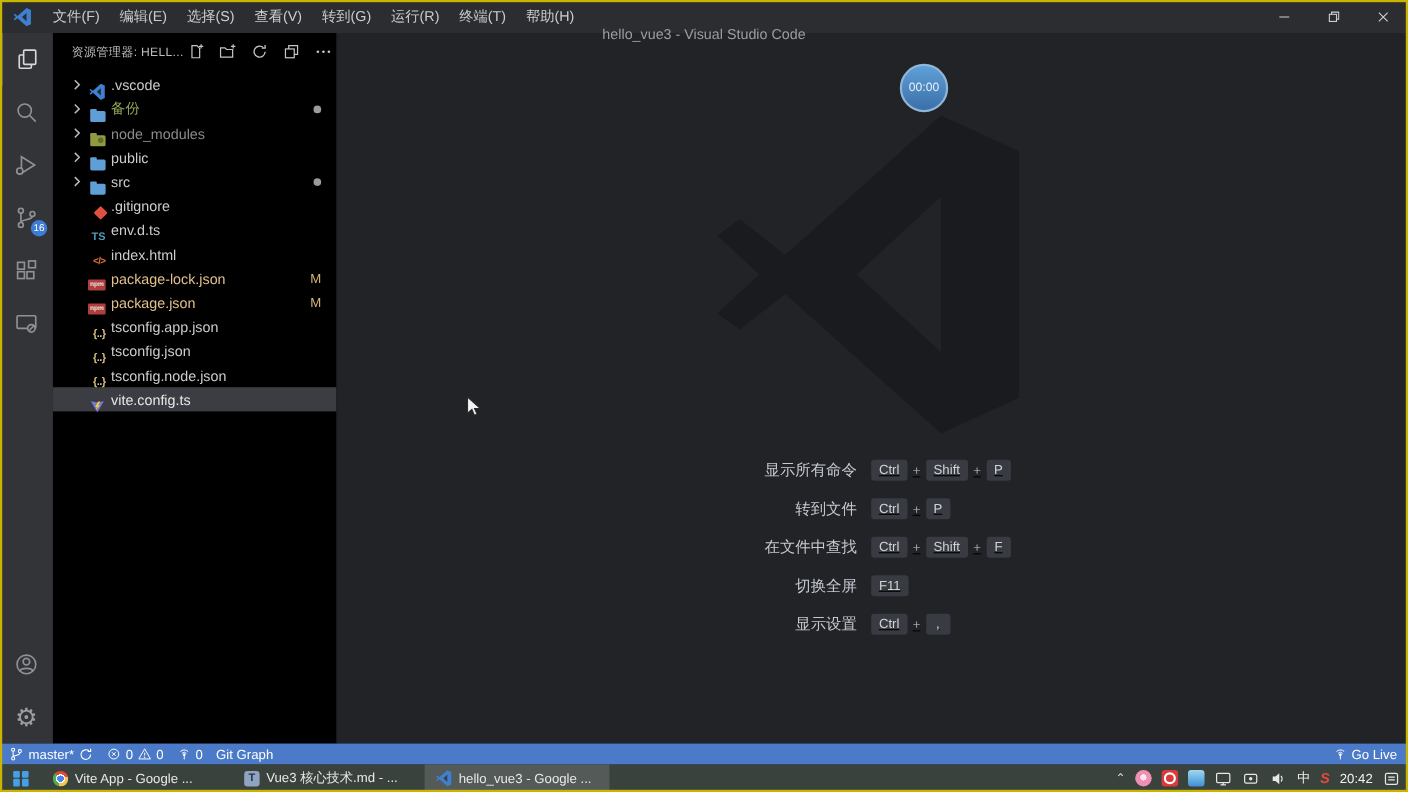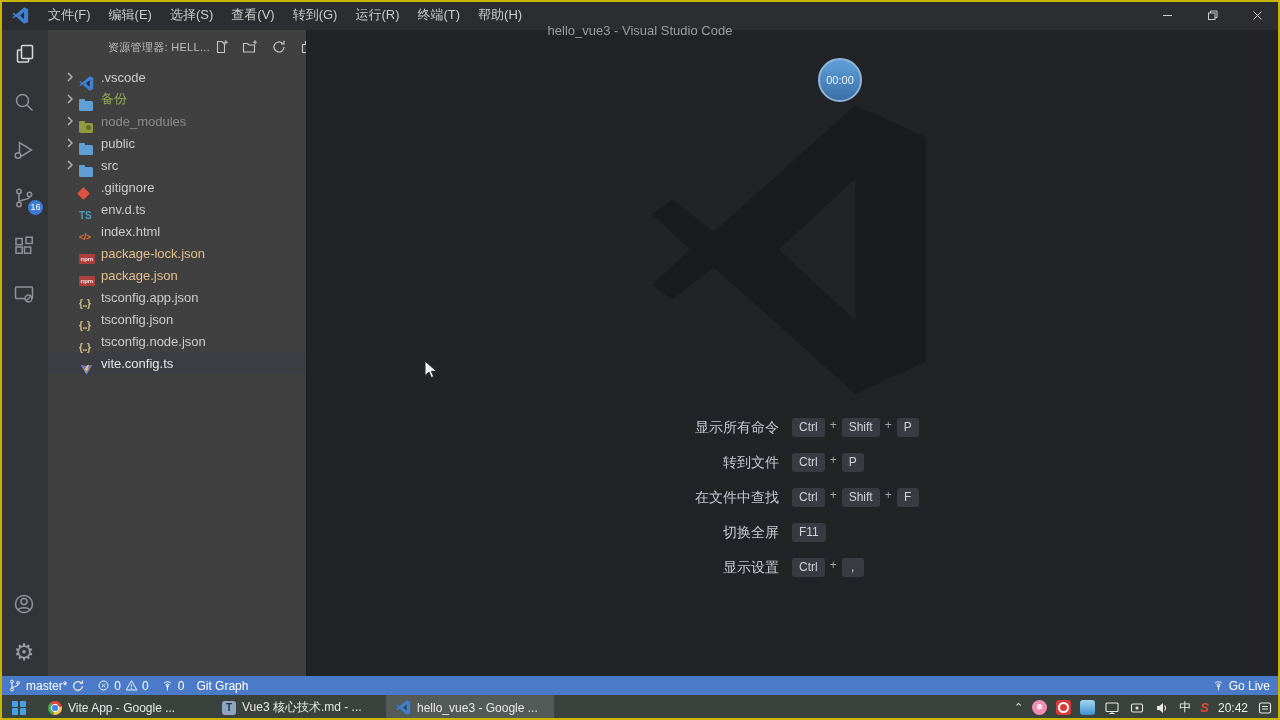--- a/index.html
+++ b/index.html
@@ -24,30 +24,30 @@
     display:flex;flex-direction:column;align-items:center;z-index:4;}
   .ab-item{width:48px;height:48px;display:flex;align-items:center;justify-content:center;
     position:relative;box-sizing:border-box;}
   .ab-item.active{border-left:2px solid #e2e2e2;}
   .ab-badge{position:absolute;right:5px;bottom:7px;background:#3d7bd4;color:#fff;font-size:9px;
     border-radius:50%;width:15px;height:15px;line-height:15px;text-align:center;font-weight:400;}
   .ab-bottom{margin-top:auto;}
   .gear-glyph{font-size:23px;color:#9a9da2;line-height:1;}
 
   
-  .sidebar{position:absolute;left:48px;top:30px;width:258px;bottom:44px;background:#404040;color:#cccccc;padding-left:43px;}
+  .sidebar{position:absolute;left:48px;top:30px;width:258px;bottom:44px;background:#000000;color:#cccccc;}
   .exp-head{height:34px;display:flex;align-items:center;padding:0 10px 0 17px;font-size:11px;color:#bdbdbd;}
   .exp-title{white-space:nowrap;letter-spacing:.3px;}
   .exp-actions{margin-left:auto;display:flex;align-items:center;gap:7px;padding-right:4px;}
   .exp-act{width:22px;height:22px;display:flex;align-items:center;justify-content:center;border-radius:4px;}
   .filetree{position:absolute;top:36px;left:0;right:0;}
   .file-row{height:22px;display:flex;align-items:center;padding-left:14px;font-size:13px;color:#cccccc;}
   .file-row.selected{background:#3b3d43;color:#e6e6e6;}
   .chev{width:16px;flex:0 0 16px;height:16px;display:flex;align-items:center;justify-content:center;}
-  .ficon{width:17px;flex:0 0 17px;height:16px;margin:12px 5px 0 1px;display:flex;align-items:center;justify-content:flex-start;position:relative;}
+  .ficon{width:17px;flex:0 0 17px;height:16px;margin:12px 5px 0 1px;display:flex;align-items:center;justify-content:flex-end;position:relative;}
   .fname{white-space:nowrap;}
   .fright{margin-left:auto;padding-right:14px;display:flex;align-items:center;}
   .gitdot{width:7px;height:7px;border-radius:50%;background:#9b9b9b;}
   .mmark{color:#d8b673;font-size:12px;}
   .fi{display:block;}
   svg.fi{width:15px;height:15px;}
   .folder{width:14px;height:10px;border-radius:1.5px;background:var(--fc,#5f9fd6);position:relative;margin-top:2px;}
   .folder::before{content:'';position:absolute;left:0;top:-2.5px;width:6px;height:3px;
     border-radius:1px 1px 0 0;background:inherit;}
   .folder i{position:absolute;right:2px;top:2px;width:5px;height:5px;border-radius:50%;background:#646c2a;}
@@ -56,21 +56,21 @@
   .htmlico{color:#e0703a;font-weight:700;font-size:9px;letter-spacing:-0.5px;}
   .npmico{background:#ad403d;color:#f0e3e3;font-size:6px;font-weight:700;padding:2px 1.5px;border-radius:1px;line-height:1;}
   .braceico{color:#d5c082;font-size:10px;font-weight:600;letter-spacing:-0.5px;}
 
   
   .editor{position:absolute;left:306px;top:30px;right:0;bottom:44px;background:#222327;border-left:1px solid #1d1e21;}
   .wm-logo{position:absolute;left:339px;top:72px;width:295px;height:295px;}
   .shortcuts{position:absolute;left:249px;top:380px;width:470px;}
   .sc-row{display:grid;grid-template-columns:236px 1fr;align-items:center;height:35px;}
   .sc-label{text-align:right;padding-right:13px;font-size:14px;color:#c5cad2;}
-  .sc-keys{display:flex;align-items:flex-start;gap:5px;}
+  .sc-keys{display:flex;align-items:center;gap:5px;text-decoration:underline;}
   .kbd{background:#383b41;border-radius:3px;padding:2px 7px;font-size:12px;color:#d0d3d8;line-height:1.25;min-width:8px;text-align:center;}
   .plus{color:#9fa4ab;font-size:12px;}
 
   
   .statusbar{position:absolute;left:0;right:0;top:676px;height:19px;background:#4a7ac8;
     display:flex;align-items:center;color:#fff;font-size:12px;padding:0 8px;z-index:6;box-sizing:border-box;}
   .sb-item{display:flex;align-items:center;gap:4px;margin-right:12px;white-space:nowrap;}
   .sb-right{margin-left:auto;display:flex;align-items:center;}
   .sb-right .sb-item{margin-right:2px;}
 

